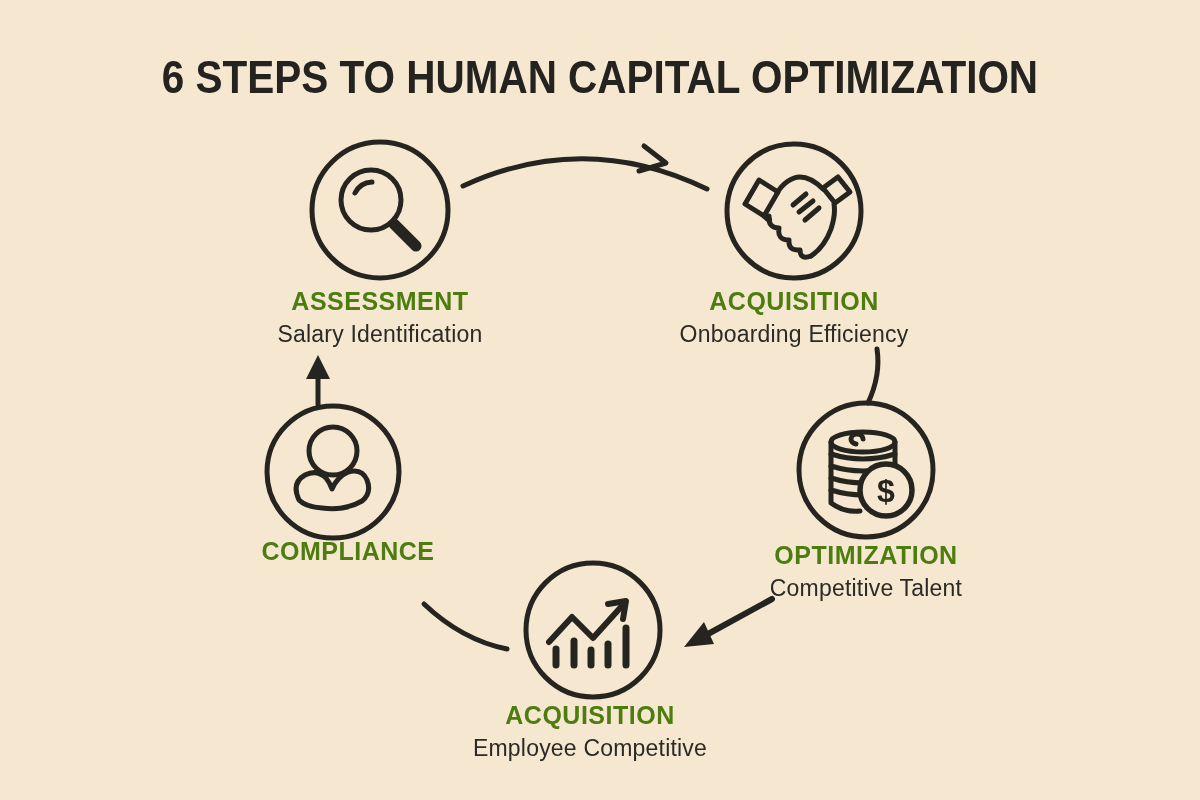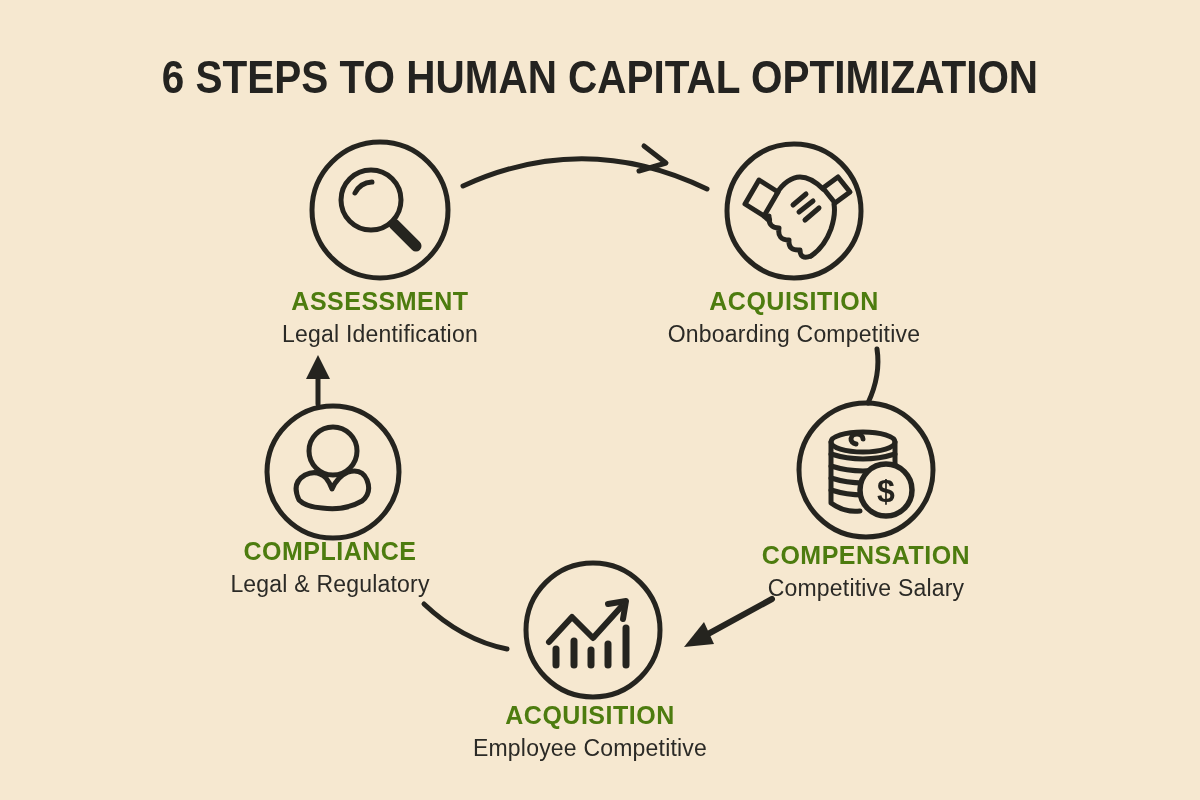--- a/index.html
+++ b/index.html
@@ -156,36 +156,35 @@
     </g>
 
     <g>
       <path class="stroke" stroke-width="5.5" d="M 318,404 L 318,368"></path>
       <path class="fill-ink" d="M 318,355 L 306,379 L 330,379 Z"></path>
     </g>
   </svg>
 
   <div class="step" style="left:380px; top:287px">
     <div class="step-name">ASSESSMENT</div>
-    <div class="step-sub">Legal Identification</div>
+    <div class="step-sub">Salary Identification</div>
   </div>
 
   <div class="step" style="left:794px; top:287px">
     <div class="step-name">ACQUISITION</div>
-    <div class="step-sub">Onboarding Competitive</div>
+    <div class="step-sub">Onboarding Efficiency</div>
   </div>
 
   <div class="step" style="left:866px; top:541px">
-    <div class="step-name">COMPENSATION</div>
-    <div class="step-sub">Competitive Salary</div>
+    <div class="step-name">OPTIMIZATION</div>
+    <div class="step-sub">Competitive Talent</div>
   </div>
 
   <div class="step" style="left:590px; top:701px">
     <div class="step-name">ACQUISITION</div>
     <div class="step-sub">Employee Competitive</div>
   </div>
 
-  <div class="step" style="left:330px; top:537px">
+  <div class="step" style="left:348px; top:537px">
     <div class="step-name">COMPLIANCE</div>
-    <div class="step-sub">Legal &amp; Regulatory</div>
   </div>
 
 </div>
 
 </body></html>

